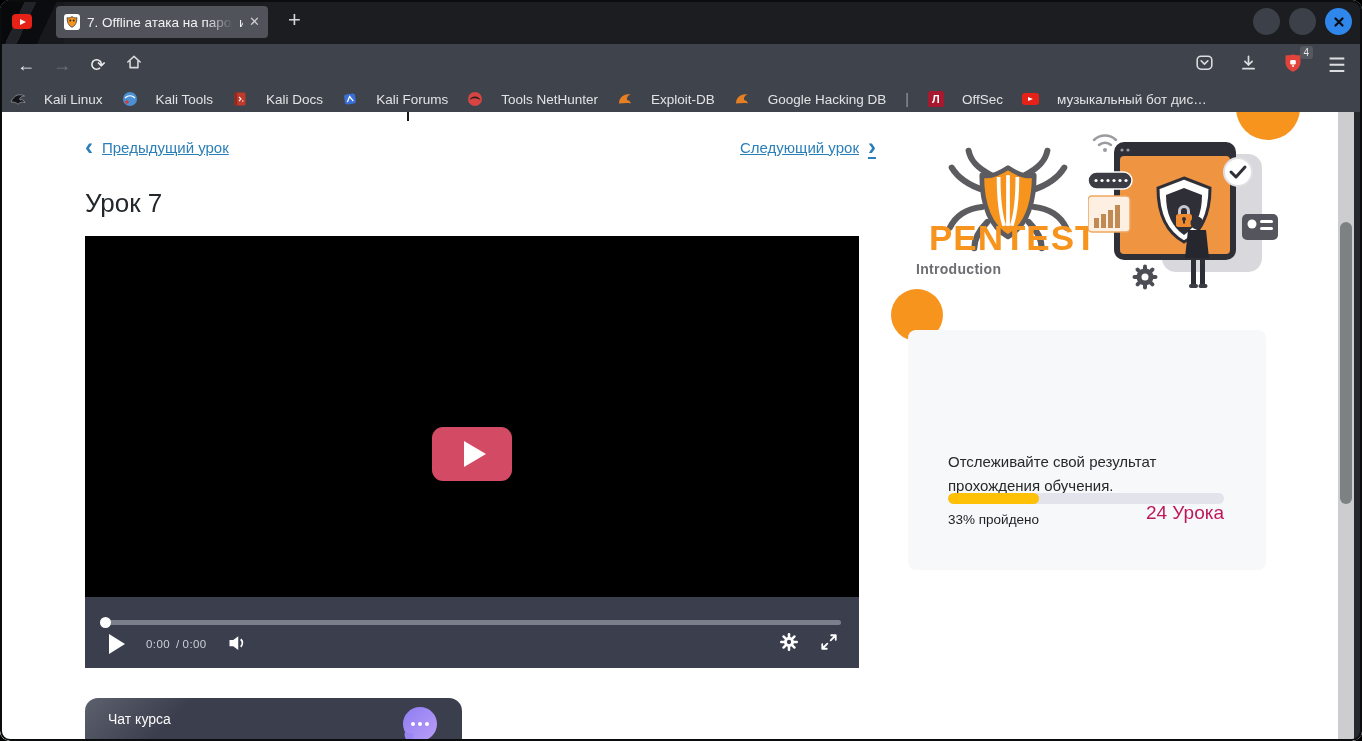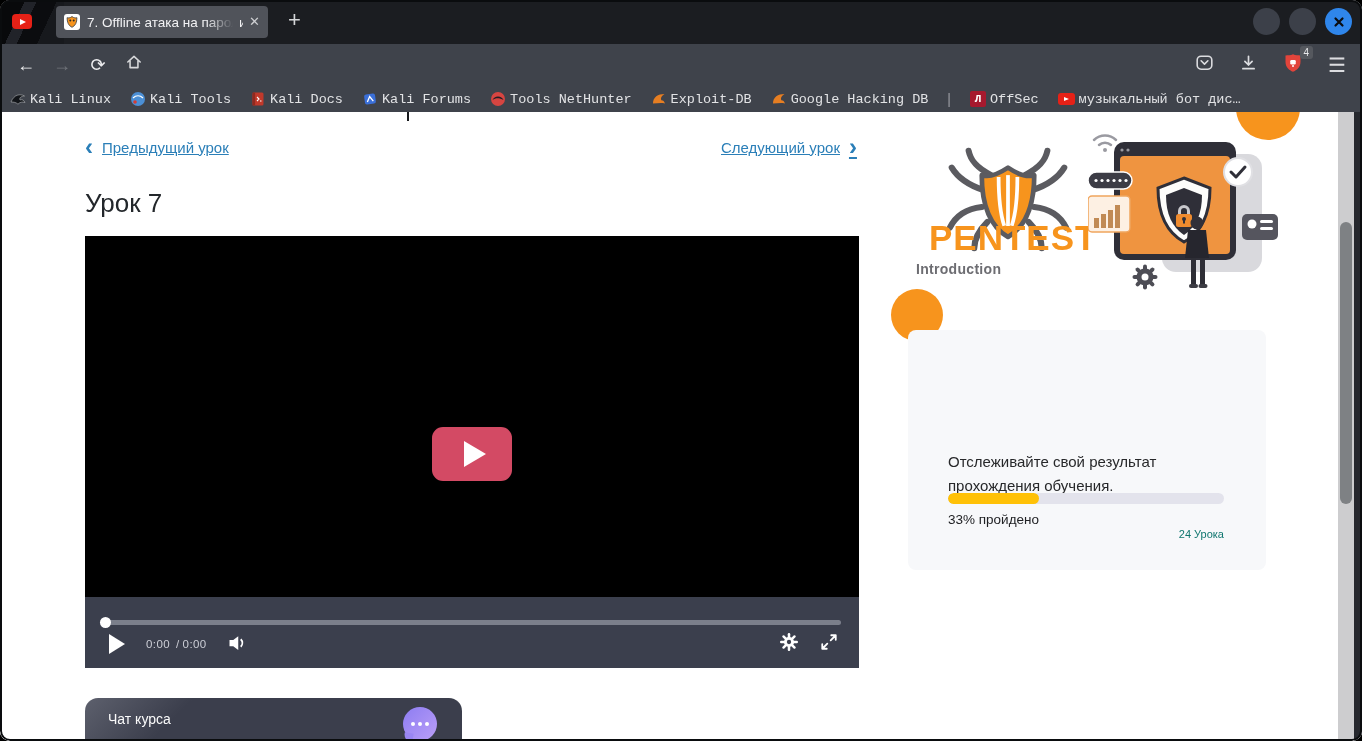--- a/index.html
+++ b/index.html
@@ -46,37 +46,37 @@
   .url-star { font-size:17px; color:#d8d9db; margin-left:6px; }
   .t-icons { position:absolute; right:16px; top:0; height:42px; display:flex; gap:25px; align-items:center; }
   .ext-wrap { position:relative; }
   .ext-badge { position:absolute; top:-7px; right:-10px; background:#55585e; color:#e8e9eb;
     font-size:10px; padding:1px 4px; border-radius:3px; }
   .menu-icon-glyph { font-size:20px; color:#dcdde0; }
 
   
   .bookmarks { position:absolute; left:0; top:86px; width:100%; height:26px; background:#3f434b;
     display:flex; align-items:center; padding-left:10px; gap:19px; }
-  .bm { display:flex; align-items:center; gap:4px; font-size:13.5px; color:#e2e3e5; white-space:nowrap;font-family:Liberation Mono, monospace; }
+  .bm { display:flex; align-items:center; gap:18px; font-size:13.5px; color:#e2e3e5; white-space:nowrap; }
   .bm-sep { color:#9a9da3; font-size:14px; }
   .offsec-box { width:16px; height:16px; background:#a6192e; border-radius:2px; color:#fff;
     font-size:11px; font-weight:bold; display:flex; align-items:center; justify-content:center; }
   .ytb { width:17px; height:12px; background:#e62117; border-radius:3px; position:relative; }
   .ytb::after { content:""; position:absolute; left:6.5px; top:3.5px; border-left:5px solid #fff;
     border-top:2.5px solid transparent; border-bottom:2.5px solid transparent; }
 
   
   .content { position:absolute; left:0; top:112px; width:1362px; height:629px; background:#fff;
     overflow:hidden; }
   .artifact { position:absolute; left:407px; top:0; width:2px; height:9px; background:#16181c; }
   .lesson-link { position:absolute; top:26px; display:flex; align-items:center; gap:9px;
     font-size:15px; color:#2b7fb8; }
   .lesson-link a { color:#2b7fb8; text-decoration:underline;text-align:right; }
   .chev { font-size:24px; font-weight:bold; color:#2b7fb8; line-height:18px; text-decoration:none; }
-  .prev-link { left:85px; } .next-link { left:721px;text-decoration:underline; }
+  .prev-link { left:85px; } .next-link { left:740px;text-decoration:underline; }
   .lesson-title { position:absolute; left:85px; top:76px; font-size:26px; font-weight:500; color:#23272b; }
 
   
   .player { position:absolute; left:85px; top:124px; width:774px; height:432px; }
   .screen { position:absolute; left:0; top:0; width:774px; height:361px; background:#000; }
   .play-btn { position:absolute; left:347px; top:191px; width:80px; height:54px; background:#d34a64;
     border-radius:11px; display:flex; align-items:center; justify-content:center; }
   .play-btn::after { content:""; border-left:22px solid #fff; border-top:13px solid transparent;
     border-bottom:13px solid transparent; margin-left:5px; }
   .vcontrols { position:absolute; left:0; top:361px; width:774px; height:71px; background:#3b3f4d; }
@@ -115,21 +115,21 @@
   .course-card { position:absolute; left:908px; top:218px; width:358px; height:240px;
     background:#f7f8fa; border-radius:8px; }
   .cc-title { position:absolute; left:40px; top:30px; width:250px; font-size:19.5px; font-weight:700;
     color:#17181a; line-height:25px; }
   .cc-desc { position:absolute; left:40px; top:100px; width:272px; font-size:15px; color:#27282a;
     line-height:24px;margin-top:20px; }
   .cc-bar { position:absolute; left:40px; top:163px; width:276px; height:11px; background:#e3e3ec;
     border-radius:6px; overflow:hidden; }
   .cc-fill { height:11px; background:#ffc107; border-radius:6px; }
   .cc-l { position:absolute; left:40px; top:182px; font-size:13.5px; color:#212225; }
-  .cc-r { position:absolute; right:42px; top:198px; font-size:11px; color:#0f766e; }
+  .cc-r { position:absolute; right:42px; top:172px; font-size:19px; color:#be185d; }
 
   
   .sb-track { position:absolute; left:1338px; top:0; width:16px; height:629px; background:#cdcdcf; }
   .sb-thumb { position:absolute; left:1340px; top:110px; width:12px; height:282px; background:#7e8184;
     border-radius:6px; }
   .right-edge { position:absolute; left:1354px; top:0; width:8px; height:629px; background:#26282e; }
 </style>
 </head>
 <body>
 

